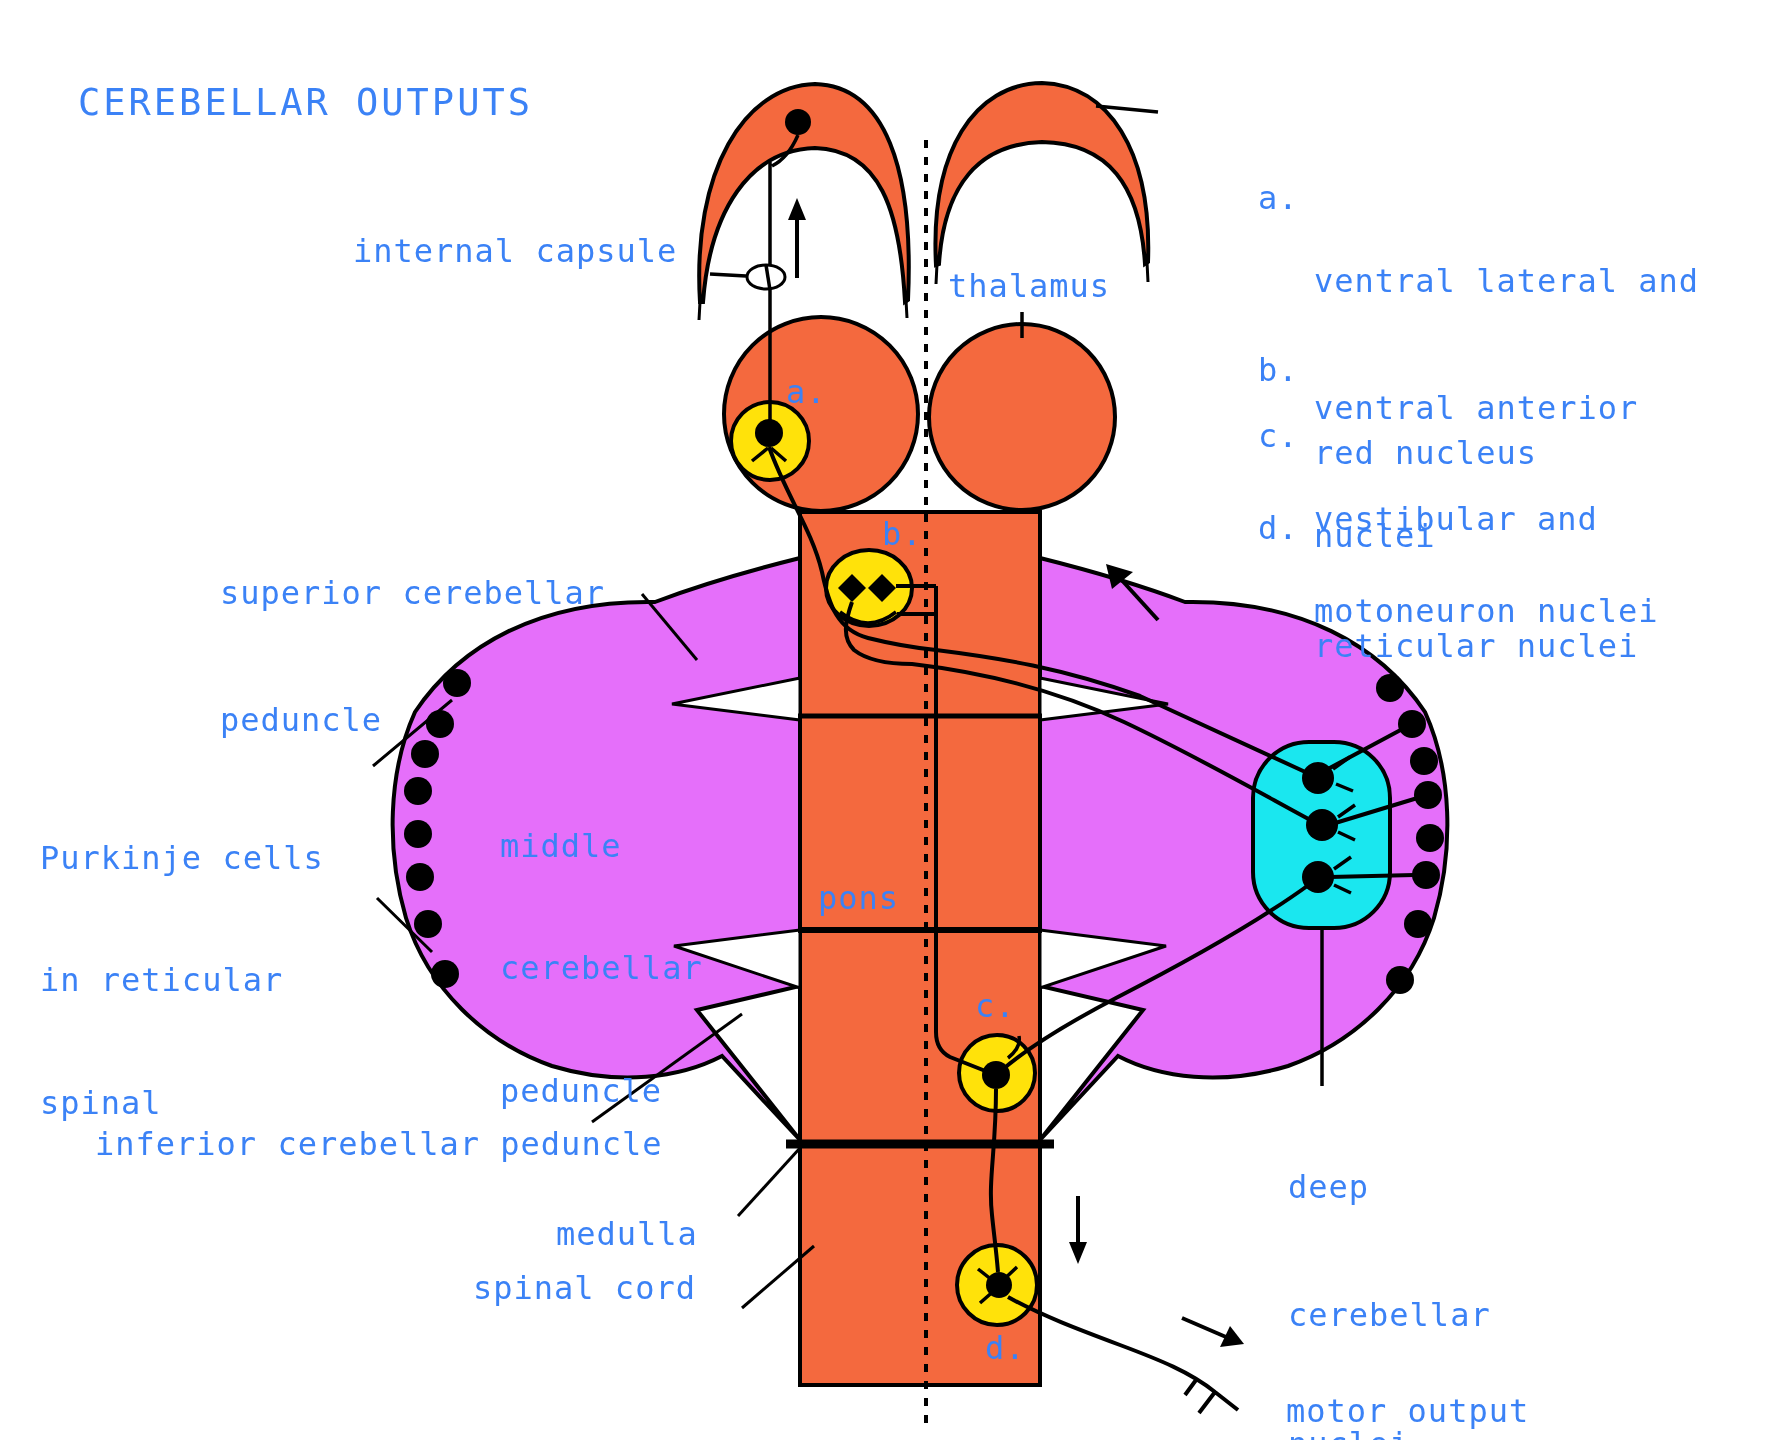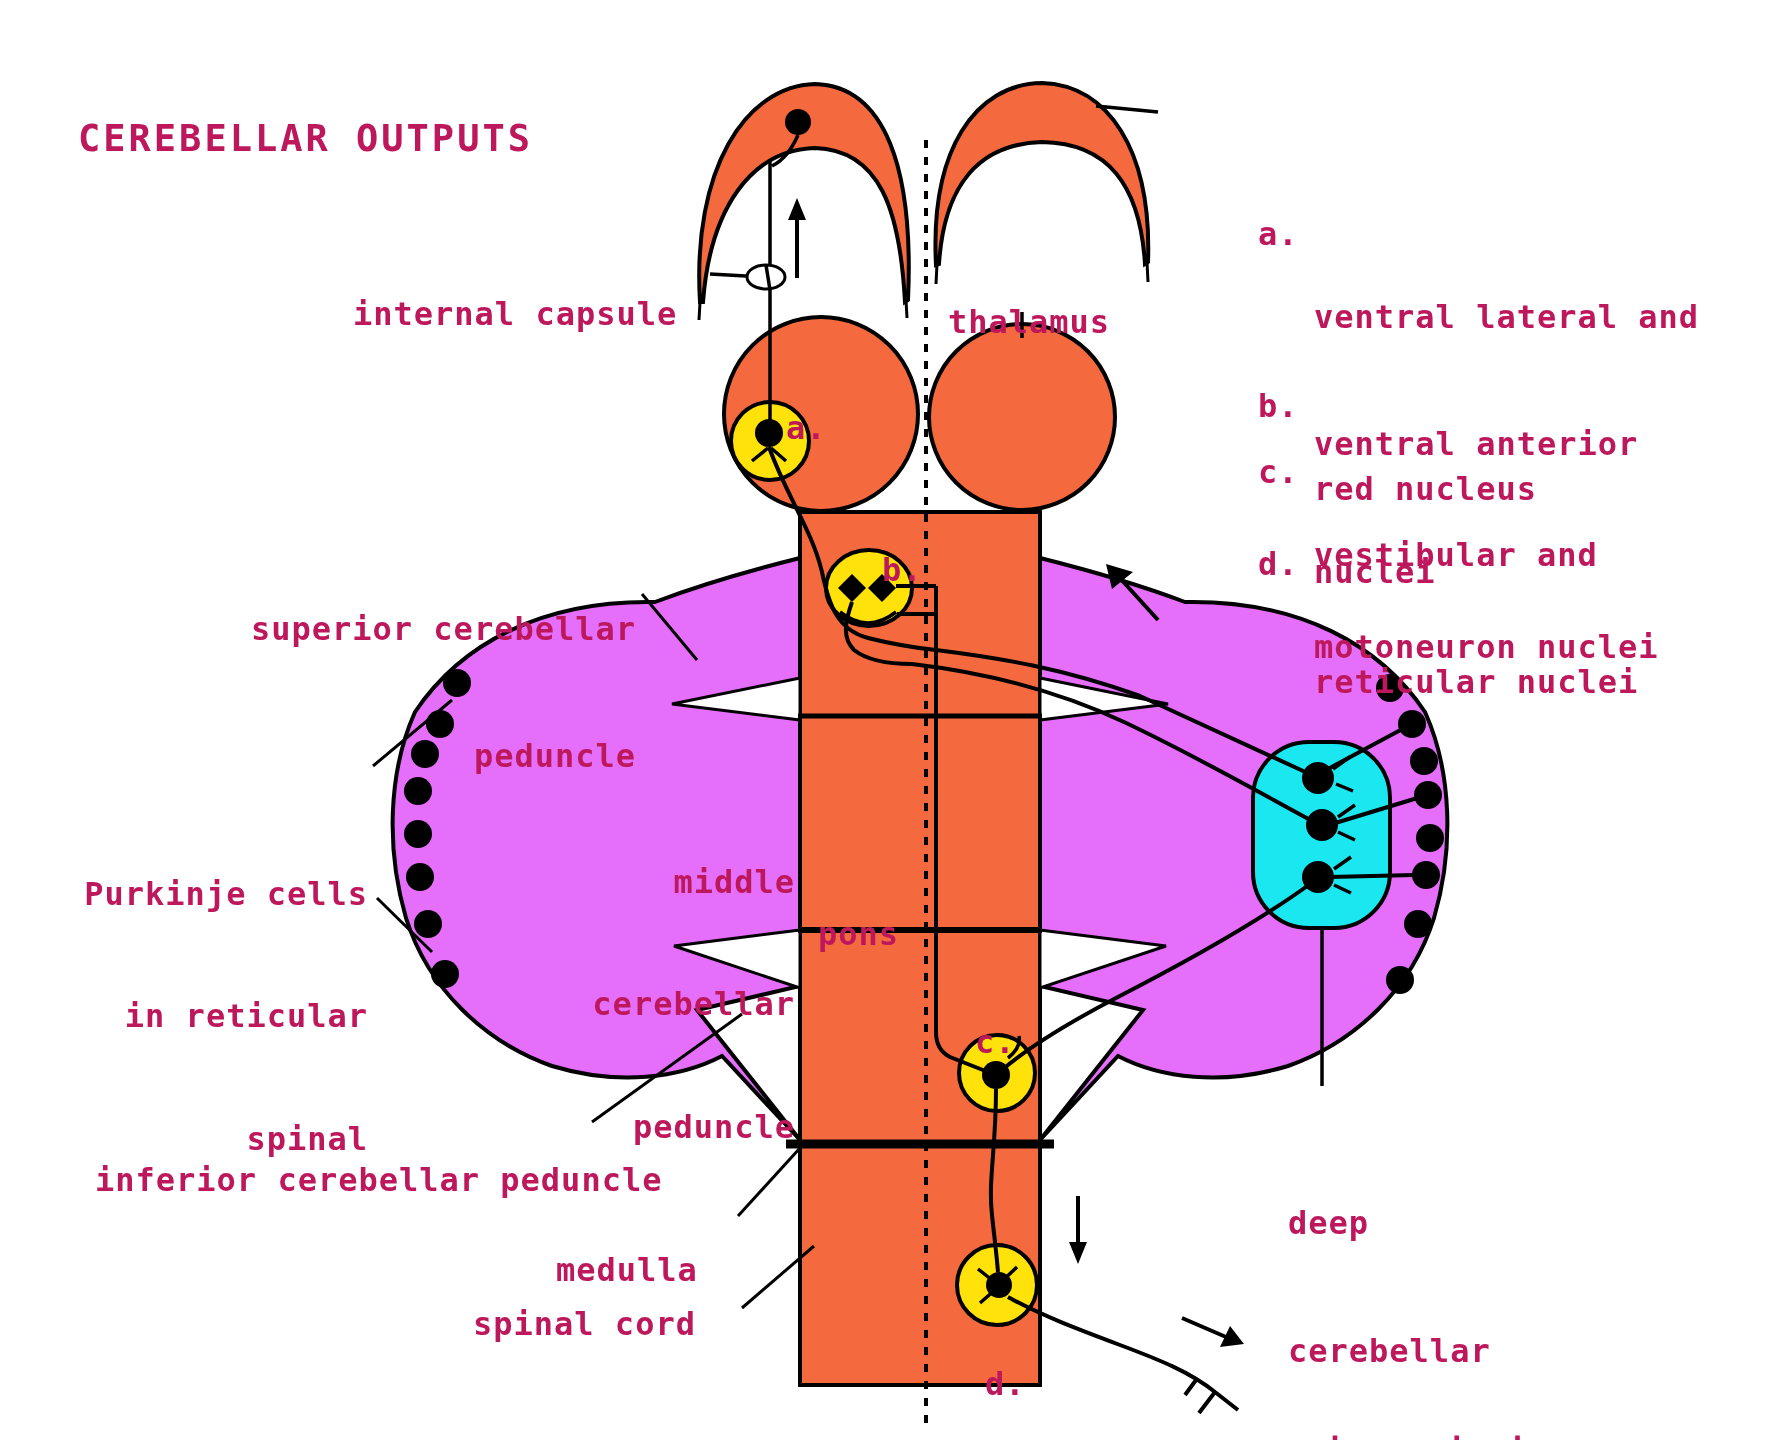--- a/index.html
+++ b/index.html
@@ -1,21 +1,21 @@
 <!DOCTYPE html>
 <html style="--orange: #f4693e; --magenta: #e56ffa; --cyan: #1ae7ef; --yellow: #ffe20a; --outline: #000000; --background: #ffffff;"><head>
 <meta charset="utf-8">
 <style>
   html,body{margin:0;padding:0;background:#fff;}
   #canvas{position:relative;width:1785px;height:1440px;background:var(--background,#fff);overflow:hidden;
           font-family:"DejaVu Sans Mono","Liberation Mono",monospace;}
   svg{position:absolute;left:0;top:0;}
-  .label{position:absolute;font-weight:bold;color:#be185d;font-size:32px;letter-spacing:1px;white-space:pre;line-height:1.15;margin-top:36px;}
+  .label{position:absolute;font-weight:normal;color:#3b82f6;font-size:32px;letter-spacing:1px;white-space:pre;line-height:1.15;}
   .title{font-size:37px;letter-spacing:3px;}
-  .right{text-align:right;}
+  .right{text-align:left;}
   .lh49 div{line-height:49px;}
   .lh54 div{line-height:54px;}
   .lh55 div{line-height:55px;}
   .lh51 div{line-height:51px;}
   .legend-item{display:flex;}
   .legend-key{width:56px;flex:0 0 56px;}
   .legend-lines div{line-height:54px;}
   .fill-orange{fill:var(--orange);}
   .fill-magenta{fill:var(--magenta);}
   .fill-cyan{fill:var(--cyan);}
@@ -146,21 +146,21 @@
     <polygon points="1078,1264 1069,1242 1087,1242" class="fill-black"></polygon>
   </g>
   <g>
     <line x1="1182" y1="1318" x2="1226" y2="1337" class="ol" stroke-width="4"></line>
     <polygon points="1244,1344 1220,1347 1230,1326" class="fill-black"></polygon>
   </g>
 </svg>
 
 <div class="label title" style="left:78px;top:82px">CEREBELLAR OUTPUTS</div>
 
-<div class="label" style="left:353px;top:260px">internal capsule</div>
+<div class="label" style="left:353px;top:233px">internal capsule</div>
 <div class="label" style="left:948px;top:268px">thalamus</div>
 
 <div class="label right lh54" style="left:220px;top:492px;width:416px">
   <div>superior cerebellar</div>
   <div>peduncle</div>
 </div>
 
 <div class="label right lh49" style="left:40px;top:760px;width:328px">
   <div>Purkinje cells</div>
   <div>in reticular</div>

